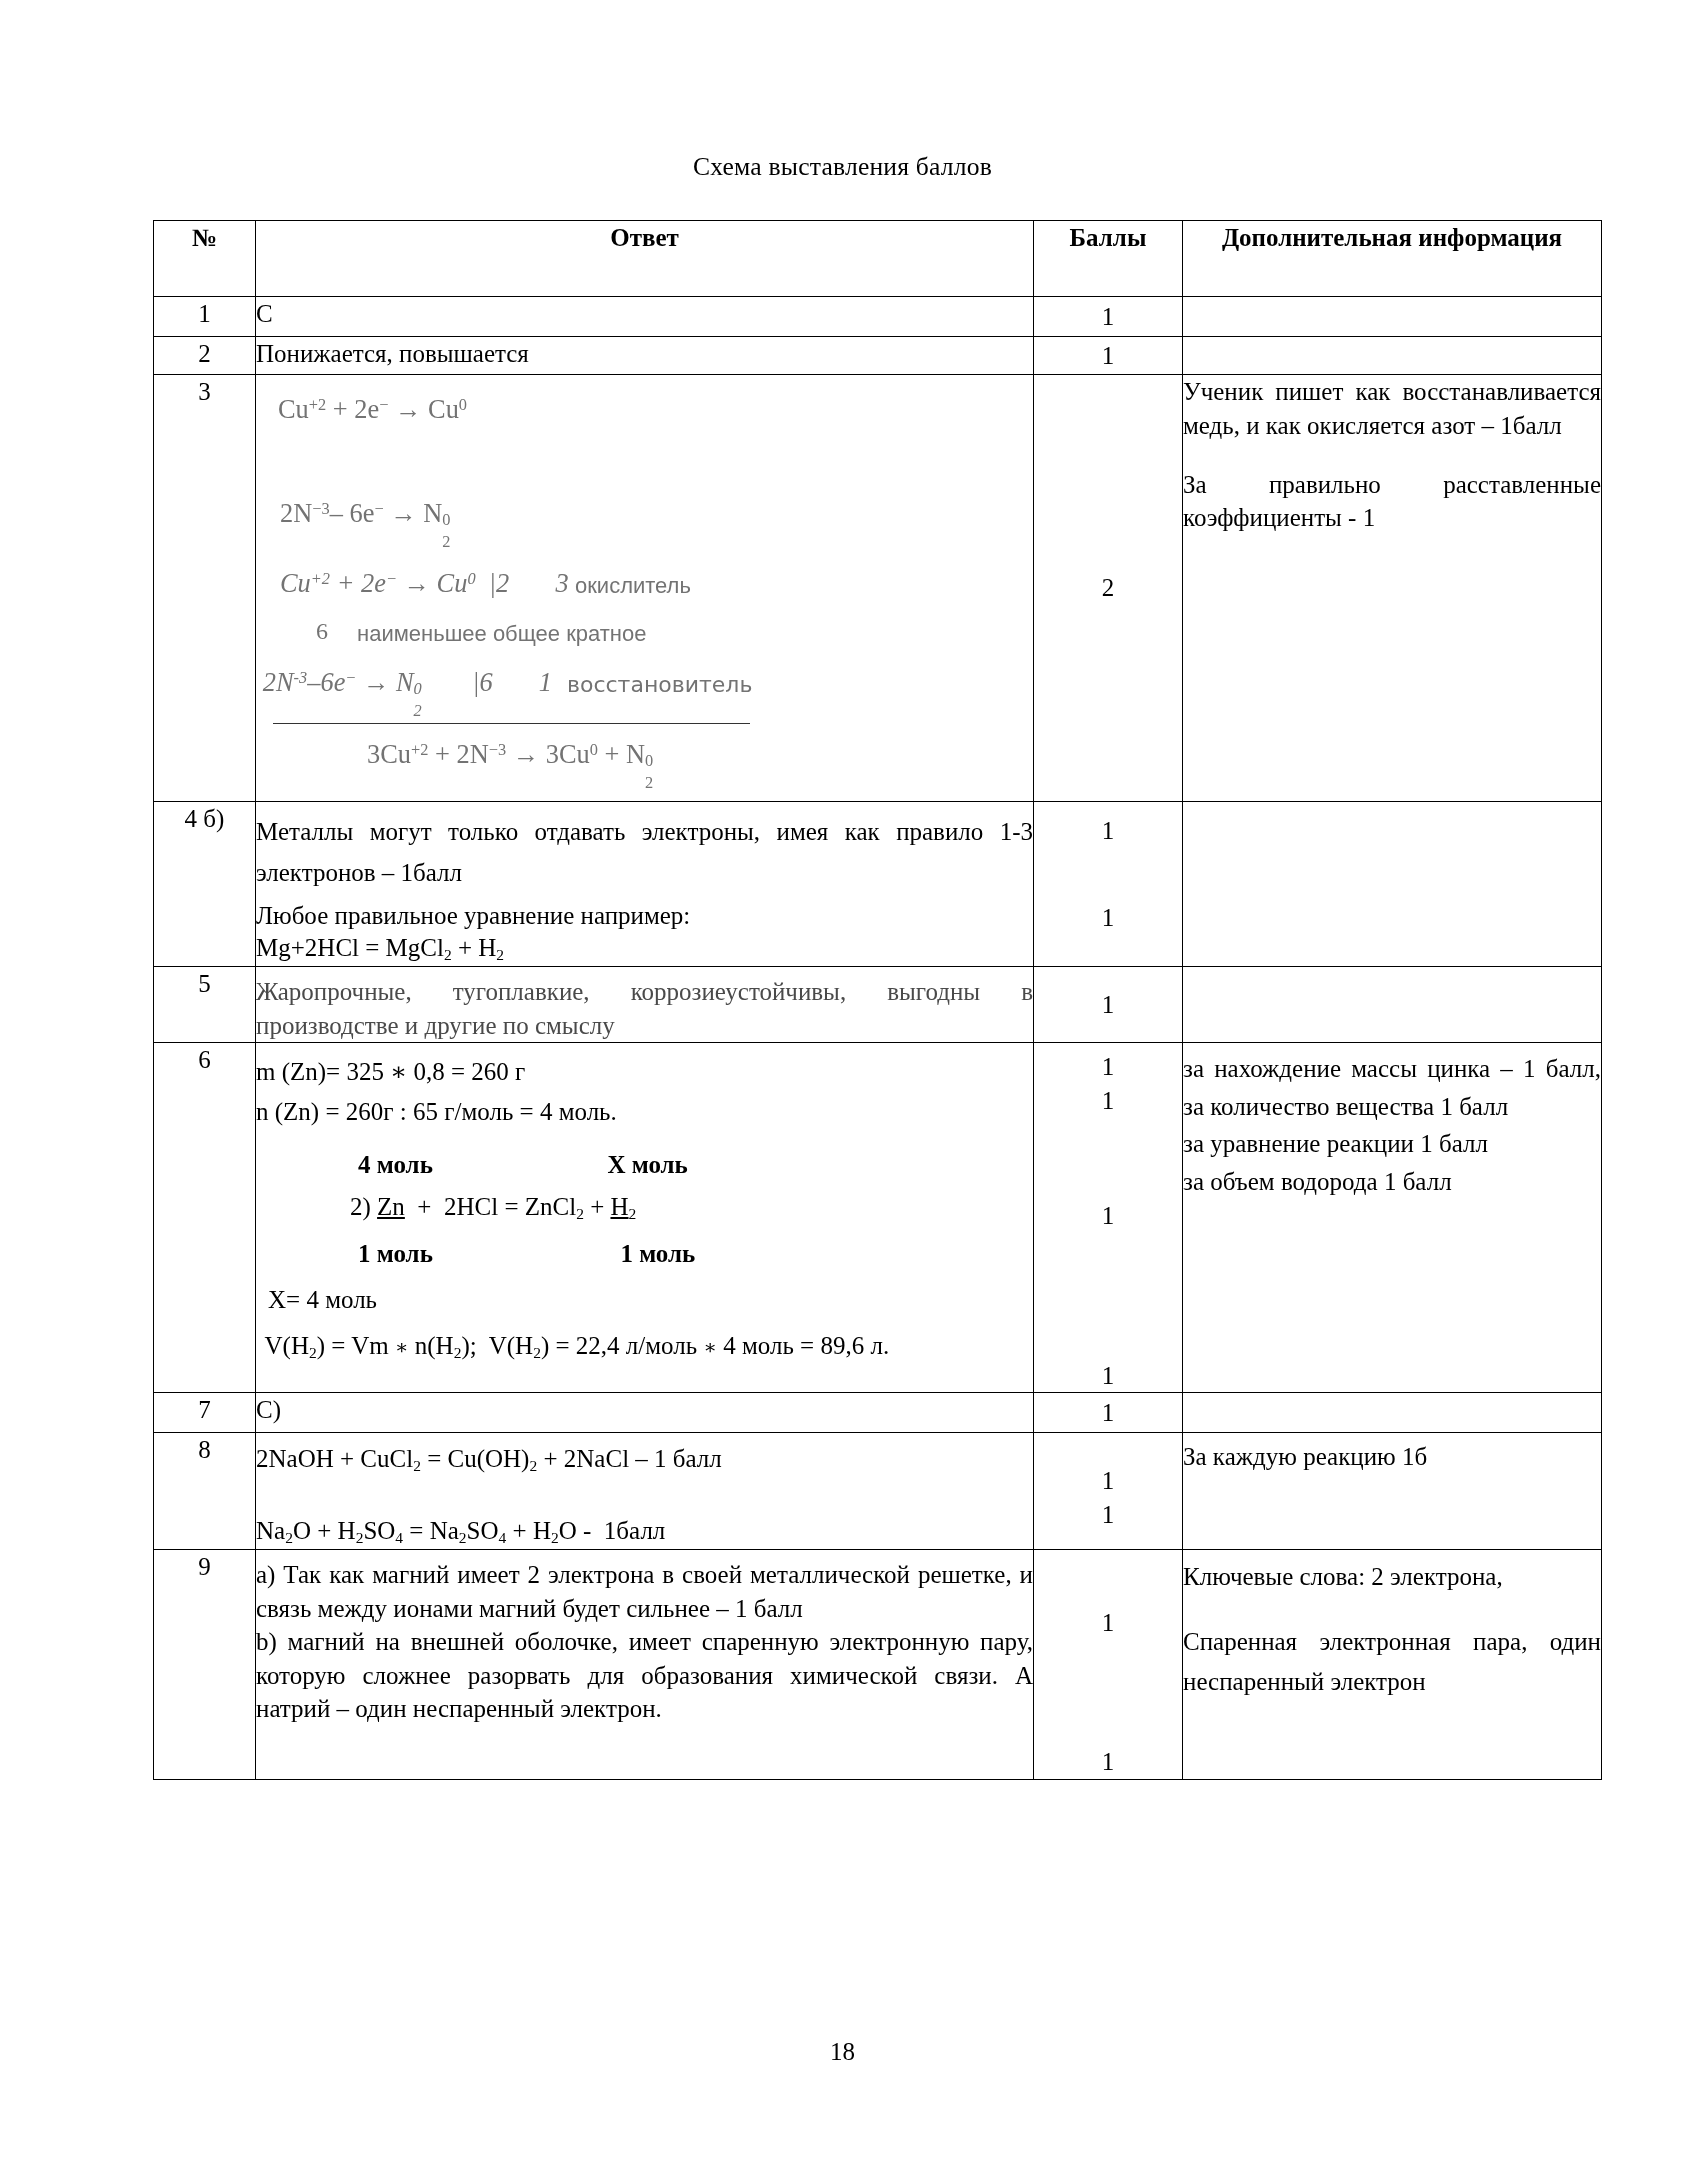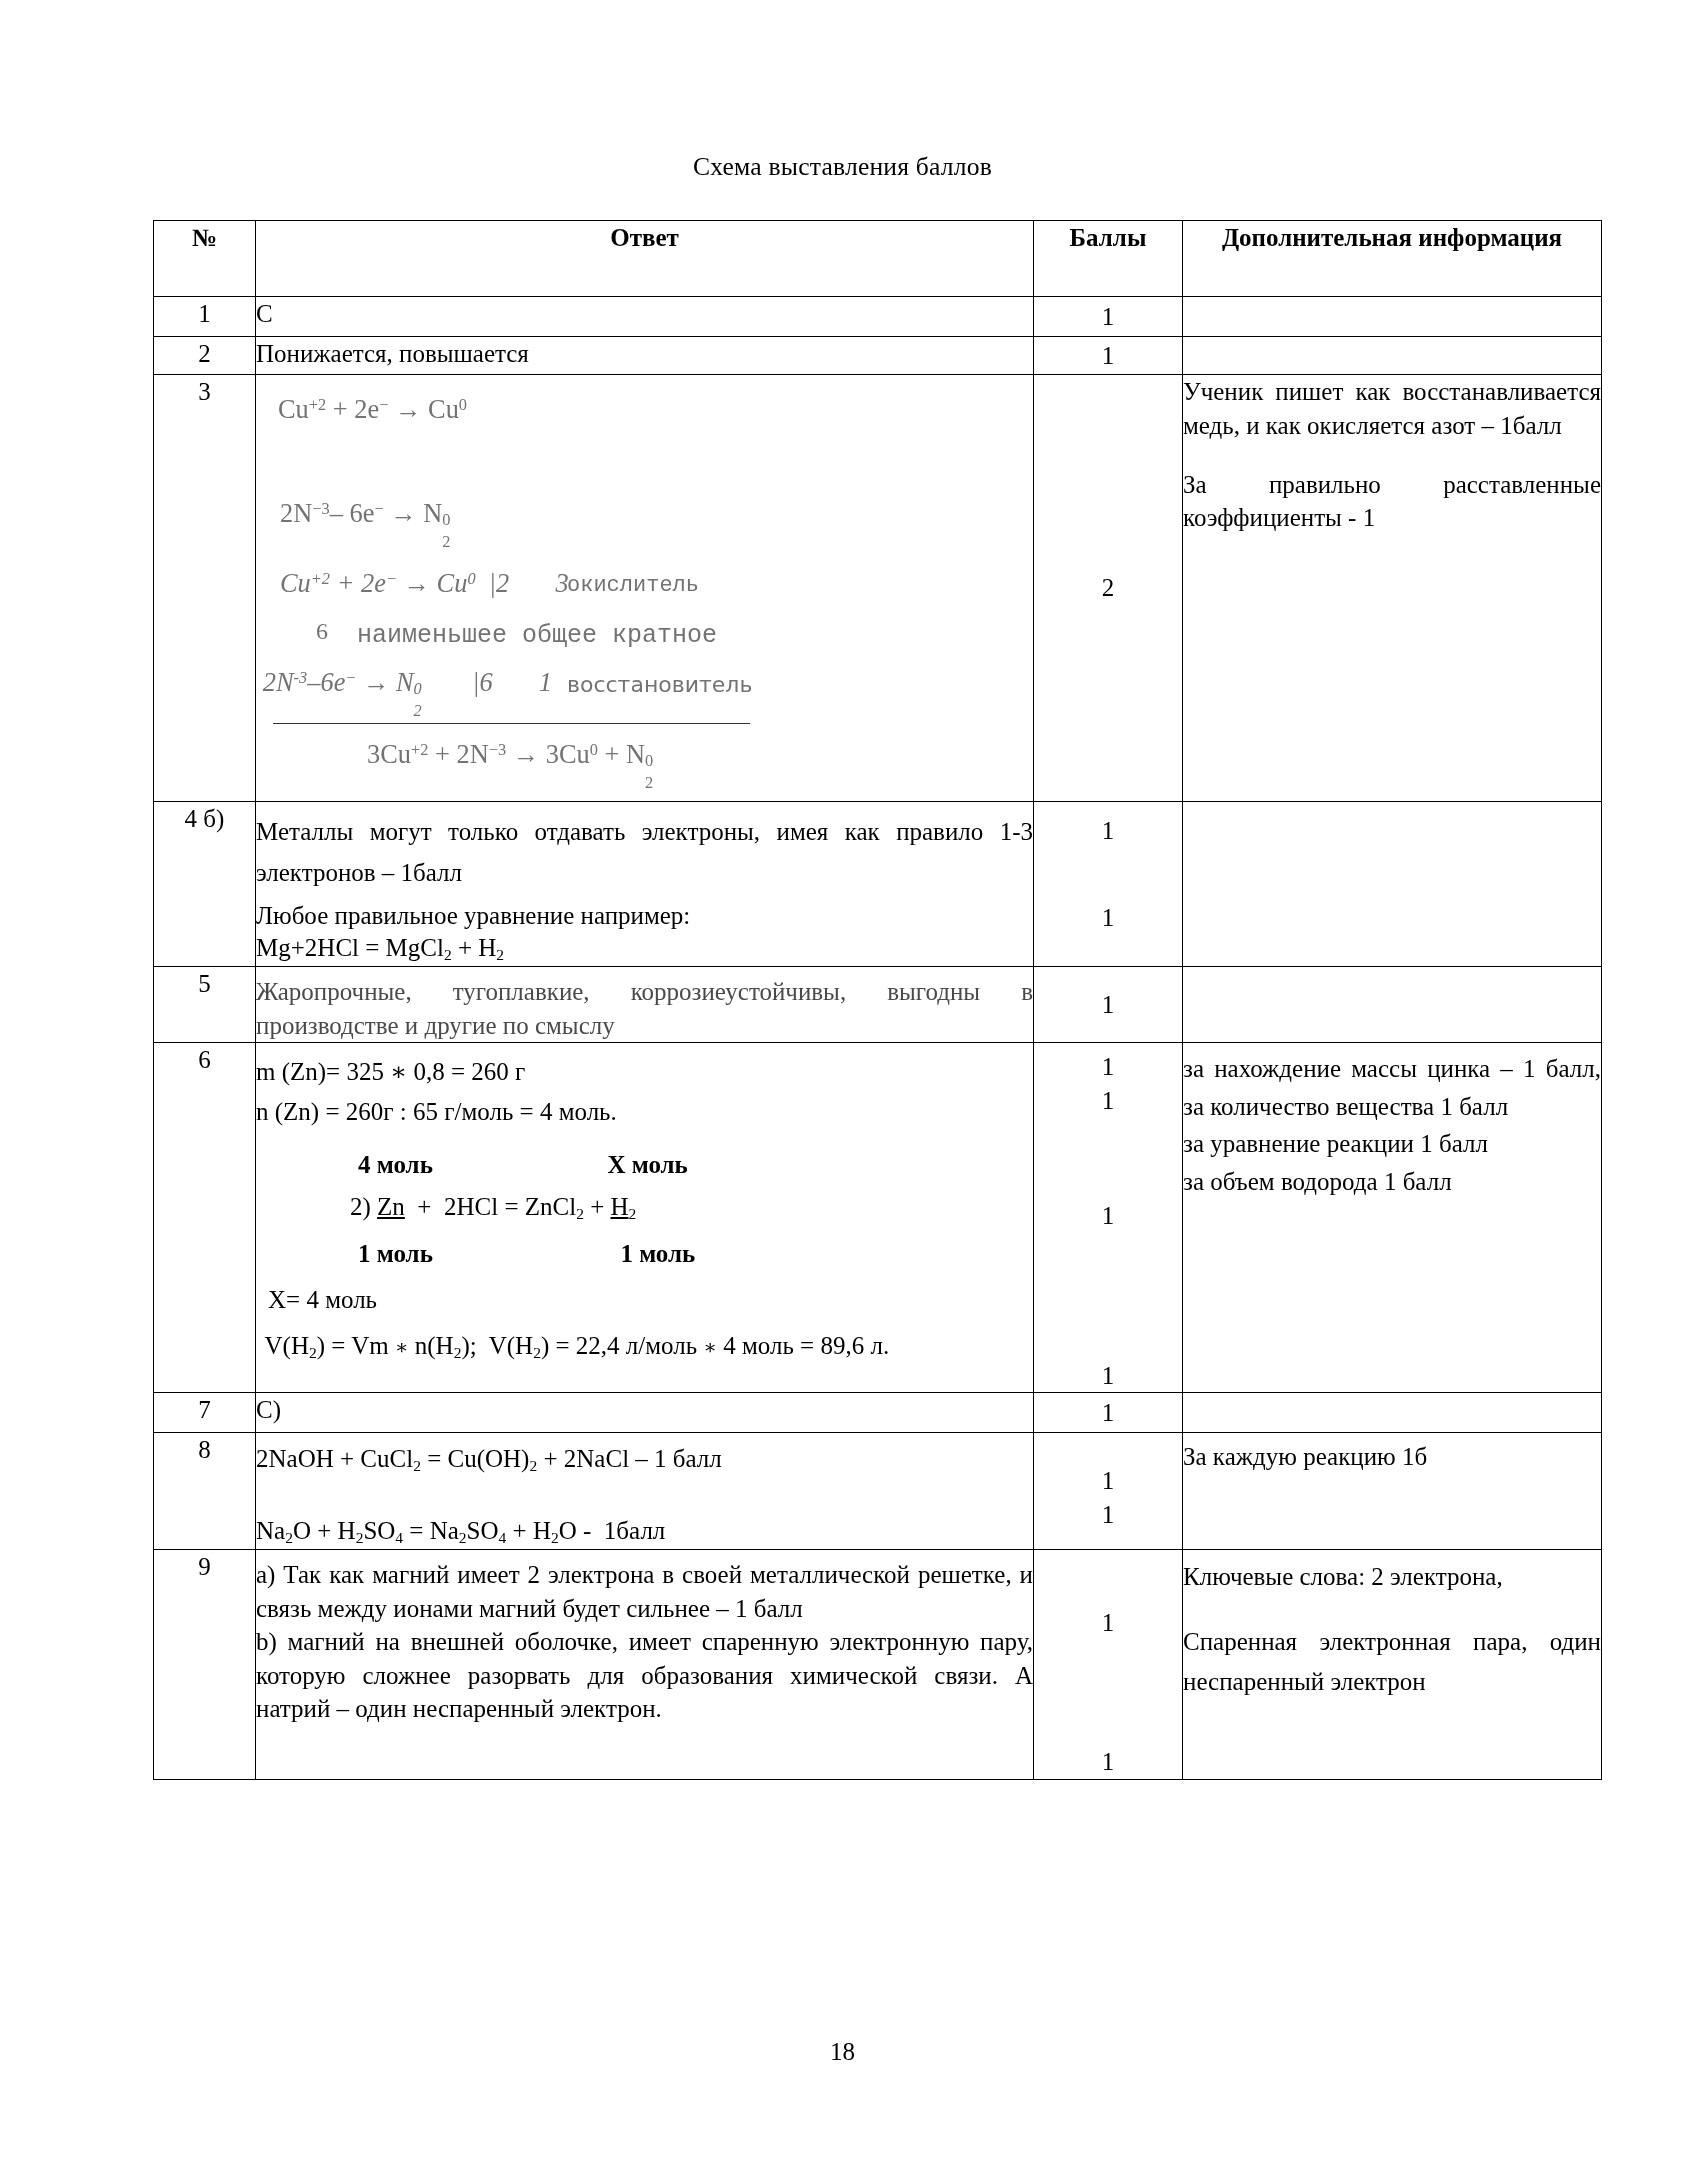--- a/index.html
+++ b/index.html
@@ -99,23 +99,23 @@
   .eqbox {
     position: relative;
     min-height: 426px;
     font-size: 25px;
     color: #737373;
   }
   .eq-line { white-space: nowrap; }
   .eq1 { position: absolute; left: 22px;  top: 17px;  font-size: 26.4px; }
   .eq2 { position: absolute; left: 24px;  top: 121px; font-size: 26.4px; }
   .eq3 { position: absolute; left: 24px;  top: 191px; font-size: 26.4px; font-style: italic; }
-  .eq3lbl { position: absolute; left: 311px; top: 196px; font-size: 22px; font-family: Liberation Mono, monospace; }
+  .eq3lbl { position: absolute; left: 319px; top: 196px; font-size: 22px; font-family: Liberation Sans, sans-serif; }
   .eq4 { position: absolute; left: 60px;  top: 240px; font-size: 24px; }
-  .eq4lbl { position: absolute; left: 101px; top: 244px; font-size: 25px; font-family: Liberation Mono, monospace; }
+  .eq4lbl { position: absolute; left: 101px; top: 244px; font-size: 22px; font-family: Liberation Sans, sans-serif; }
   .eq5 { position: absolute; left: 6.8px;   top: 290px; font-size: 26.4px; font-style: italic; }
   .eq5lbl { position: absolute; left: 311px; top: 295px; font-size: 22px; font-family: "DejaVu Sans", sans-serif; }
   .eqrule {
     position: absolute; left: 17px; top: 348px; width: 477px;
     border-bottom: 1.7px solid #333;
   }
   .eq6 { position: absolute; left: 111px; top: 362px; font-size: 26.4px; }
   .mi { font-style: italic; }
   sub { font-size: 0.62em; vertical-align: -0.28em; }
   sup { font-size: 0.62em; vertical-align: 0.52em; }

